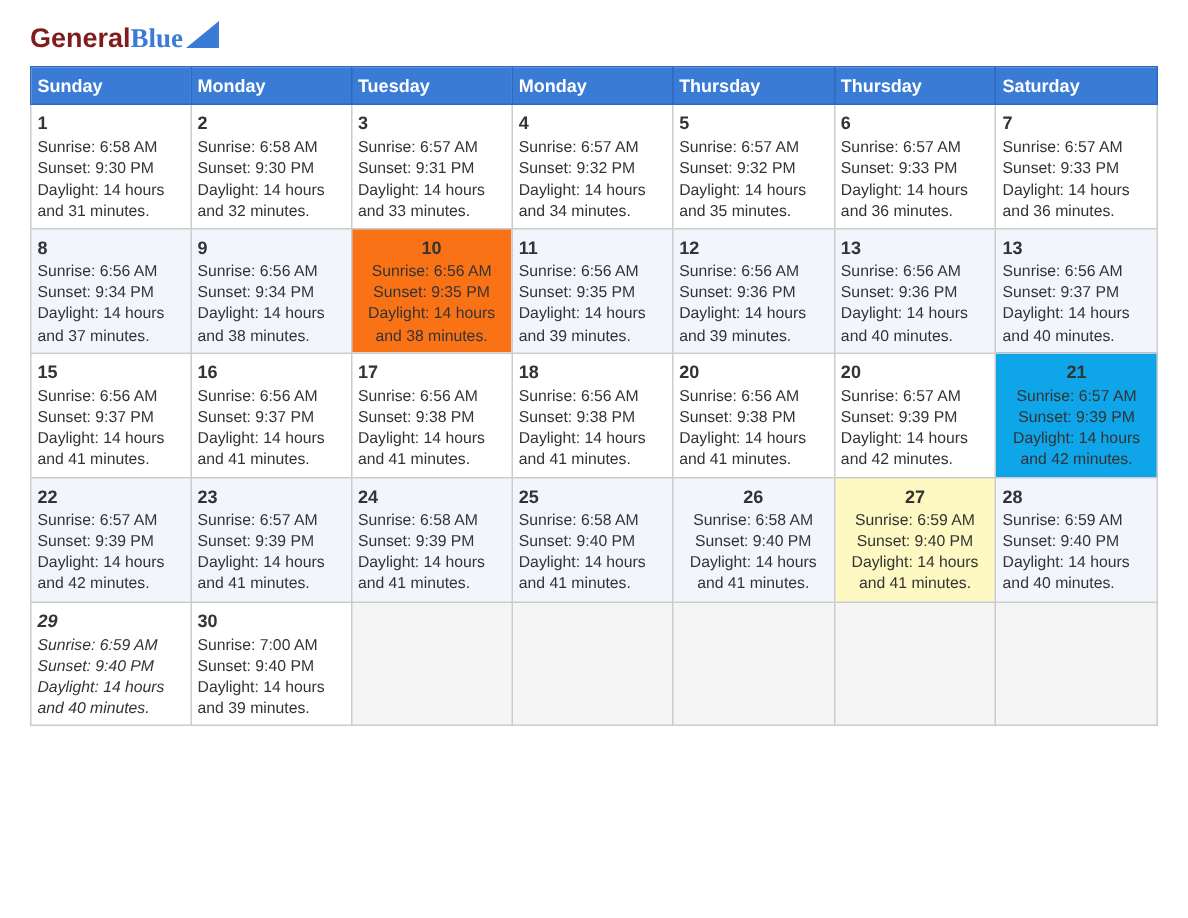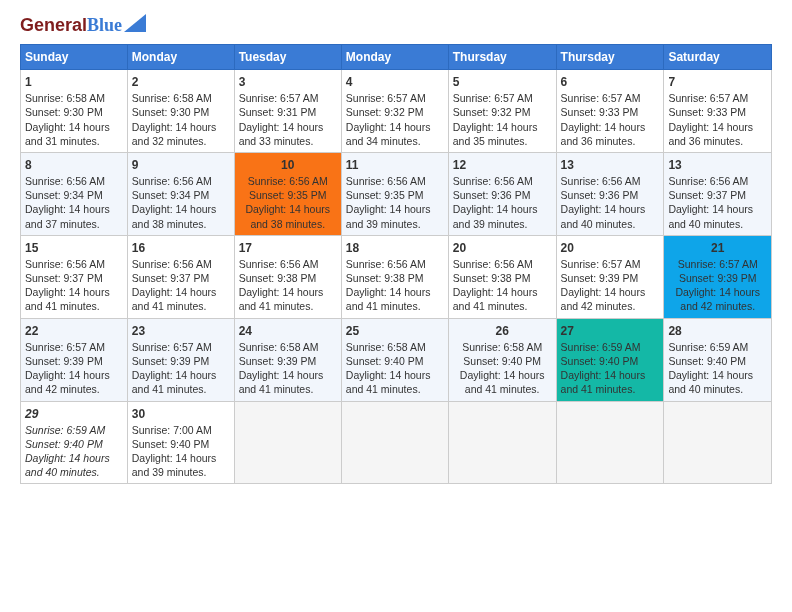--- a/index.html
+++ b/index.html
@@ -277,21 +277,21 @@
         <span>Sunrise: 6:58 AM</span><br>
         <span>Sunset: 9:40 PM</span><br>
         <span>Daylight: 14 hours and 41 minutes.</span>
       </td>
           <td style="background: rgb(242, 246, 252); text-align: center;">
         <span class="day-num">26</span>
         <span>Sunrise: 6:58 AM</span><br>
         <span>Sunset: 9:40 PM</span><br>
         <span>Daylight: 14 hours and 41 minutes.</span>
       </td>
-          <td style="background: #14b8a6;">
+          <td style="background: #fef9c3; text-align: center;">
         <span class="day-num">27</span>
         <span>Sunrise: 6:59 AM</span><br>
         <span>Sunset: 9:40 PM</span><br>
         <span>Daylight: 14 hours and 41 minutes.</span>
       </td>
           <td style="background: rgb(242, 246, 252);">
         <span class="day-num">28</span>
         <span>Sunrise: 6:59 AM</span><br>
         <span>Sunset: 9:40 PM</span><br>
         <span>Daylight: 14 hours and 40 minutes.</span>

